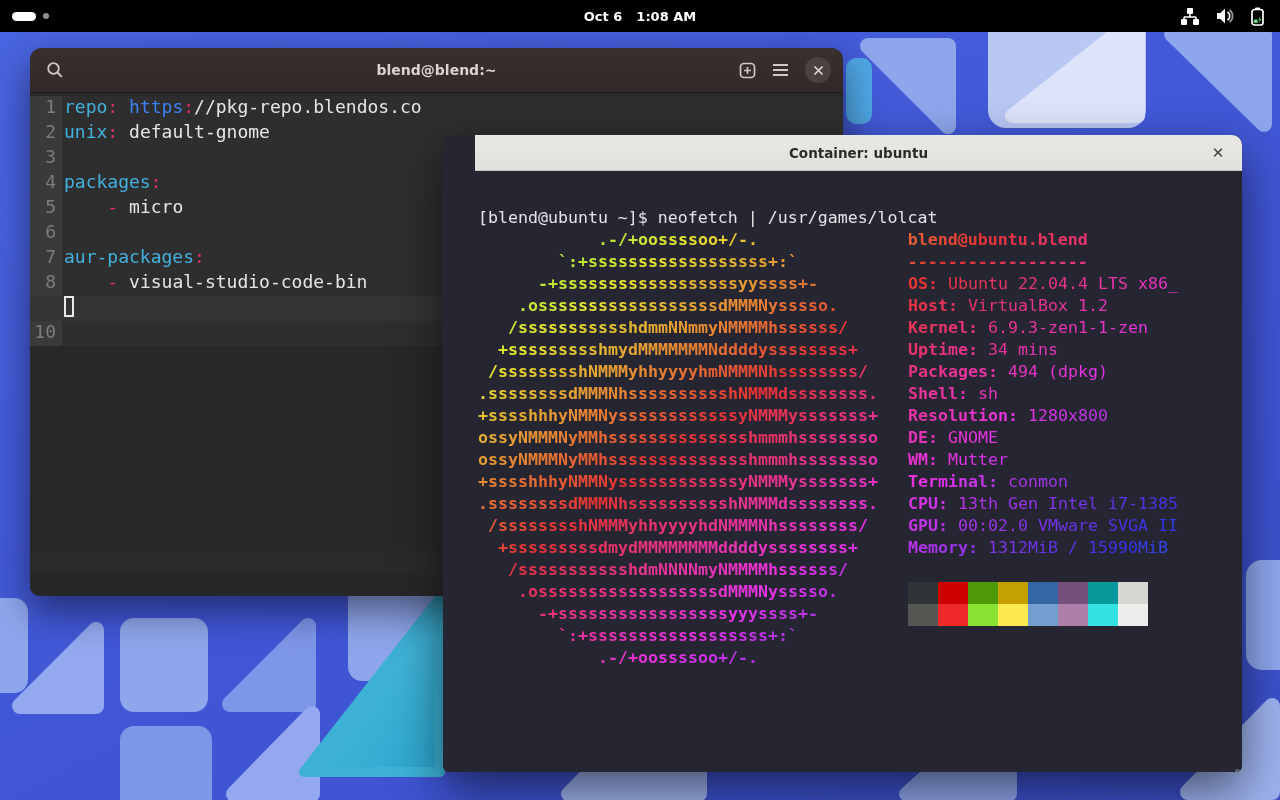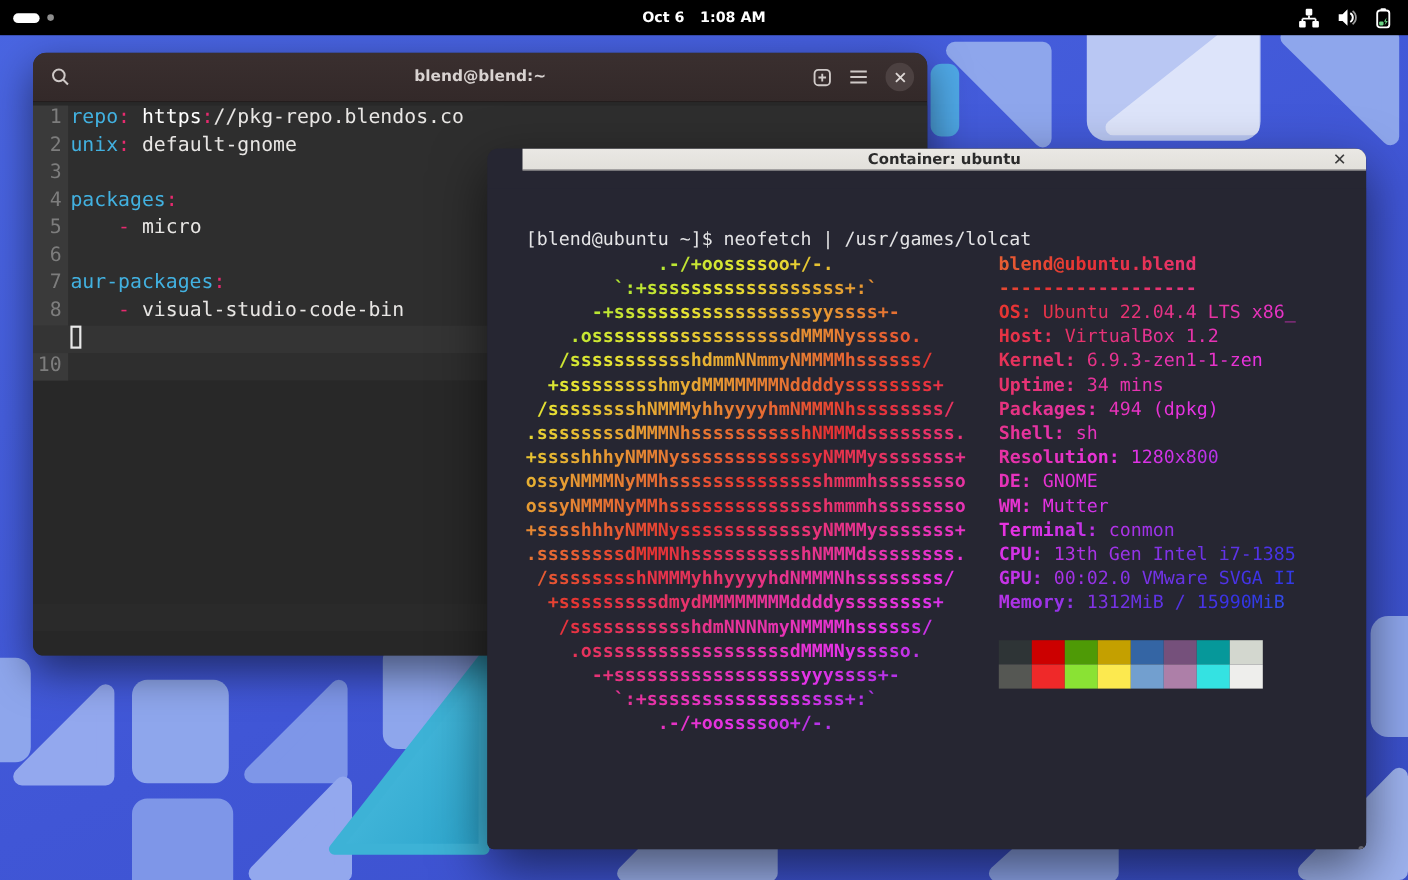--- a/index.html
+++ b/index.html
@@ -30,21 +30,21 @@
   .gut-num { height:25px; line-height:25px; text-align:right; padding-right:6px; color:#7d7d7d; font:18px "DejaVu Sans Mono",monospace; }
   .ed-lines { position:absolute; left:34px; top:3px; right:0; }
   .ed-row { height:25px; line-height:25px; white-space:pre; font:18px "DejaVu Sans Mono",monospace; }
   .ed-row.current { background:#343434; margin-left:-34px; padding-left:34px; }
   .ed-cursor { display:inline-block; width:10px; height:21px; border:2px solid #e9e9e9; vertical-align:-4px; }
   .ed-status { position:absolute; left:0; top:501px; right:0; height:25px; background:#f2f0ec; color:#191919; font:18px "DejaVu Sans Mono",monospace; line-height:25px; padding-left:3px; white-space:pre; overflow:hidden; }
   .ed-bottomstrip { position:absolute; left:0; top:526px; right:0; height:22px; background:#272727; }
 
   
   .win-container { position:absolute; left:443px; top:135px; width:799px; height:637px; border-radius:10px 10px 6px 6px; background:#262632; box-shadow:0 18px 48px rgba(0,0,0,.55); z-index:30; overflow:hidden; }
-  .ct-titlebar { position:absolute; left:0; top:0; right:0; height:20px; background:linear-gradient(#eae8e4,#e2e0db); border-bottom:1px solid #c6c3bf; display:flex; align-items:center;margin-left:32px; }
+  .ct-titlebar { position:absolute; left:0; top:0; right:0; height:36px; background:linear-gradient(#eae8e4,#e2e0db); border-bottom:1px solid #c6c3bf; display:flex; align-items:center;margin-left:32px; }
   .ct-title { position:absolute; left:0; right:0; text-align:center; color:#2b2b2b; font-size:13.5px; font-weight:bold; }
   .ct-close { position:absolute; right:12px; width:24px; height:24px; display:flex; align-items:center; justify-content:center; color:#3c3c3c; font-size:15px; font-weight:bold; }
   .ct-body { position:absolute; left:0; top:36px; right:0; bottom:0; background:#262632; }
   .t-out { position:absolute; left:35px; top:37px; right:0; }
   .t-line { height:22px; line-height:22px; white-space:pre; font:16.6px "DejaVu Sans Mono",monospace; color:#e4e4e6; }
   .b { font-weight:bold; }
   .pal { display:inline-block; width:30px; height:22px; vertical-align:top; }
   .t-cursor { display:inline-block; width:10px; height:19px; background:#ececec; vertical-align:-3px; }
   .ct-scrollthumb { position:absolute; right:2px; top:598px; width:5px; height:15px; border-radius:3px; background:#63636d; }
 </style>
@@ -146,21 +146,21 @@
         <div class="gut-num">3</div>
         <div class="gut-num">4</div>
         <div class="gut-num">5</div>
         <div class="gut-num">6</div>
         <div class="gut-num">7</div>
         <div class="gut-num">8</div>
         <div class="gut-num">9</div>
         <div class="gut-num">10</div>
       </div>
     <div class="ed-lines">
-        <div class="ed-row"><span style="color: rgb(66, 177, 224);">repo</span><span style="color: rgb(230, 42, 110);">:</span><span style="color: rgb(232, 230, 228);"> </span><span style="color: #ffffff;">https</span><span style="color: rgb(230, 42, 110);">:</span><span style="color: rgb(232, 230, 228);">//pkg-repo.blendos.co</span></div>
+        <div class="ed-row"><span style="color: rgb(66, 177, 224);">repo</span><span style="color: rgb(230, 42, 110);">:</span><span style="color: rgb(232, 230, 228);"> </span><span style="color: #3b82f6;">https</span><span style="color: rgb(230, 42, 110);">:</span><span style="color: rgb(232, 230, 228);">//pkg-repo.blendos.co</span></div>
         <div class="ed-row"><span style="color: rgb(66, 177, 224);">unix</span><span style="color: rgb(230, 42, 110);">:</span><span style="color: rgb(232, 230, 228);"> default-gnome</span></div>
         <div class="ed-row"></div>
         <div class="ed-row"><span style="color: rgb(66, 177, 224);">packages</span><span style="color: rgb(230, 42, 110);">:</span></div>
         <div class="ed-row"><span style="color: rgb(232, 230, 228);">    </span><span style="color: rgb(230, 42, 110);">-</span><span style="color: rgb(232, 230, 228);"> micro</span></div>
         <div class="ed-row"></div>
         <div class="ed-row"><span style="color: rgb(66, 177, 224);">aur-packages</span><span style="color: rgb(230, 42, 110);">:</span></div>
         <div class="ed-row"><span style="color: rgb(232, 230, 228);">    </span><span style="color: rgb(230, 42, 110);">-</span><span style="color: rgb(232, 230, 228);"> visual-studio-code-bin</span></div>
         <div class="ed-row current"><span class="ed-cursor"></span></div>
       </div>
   </div>

